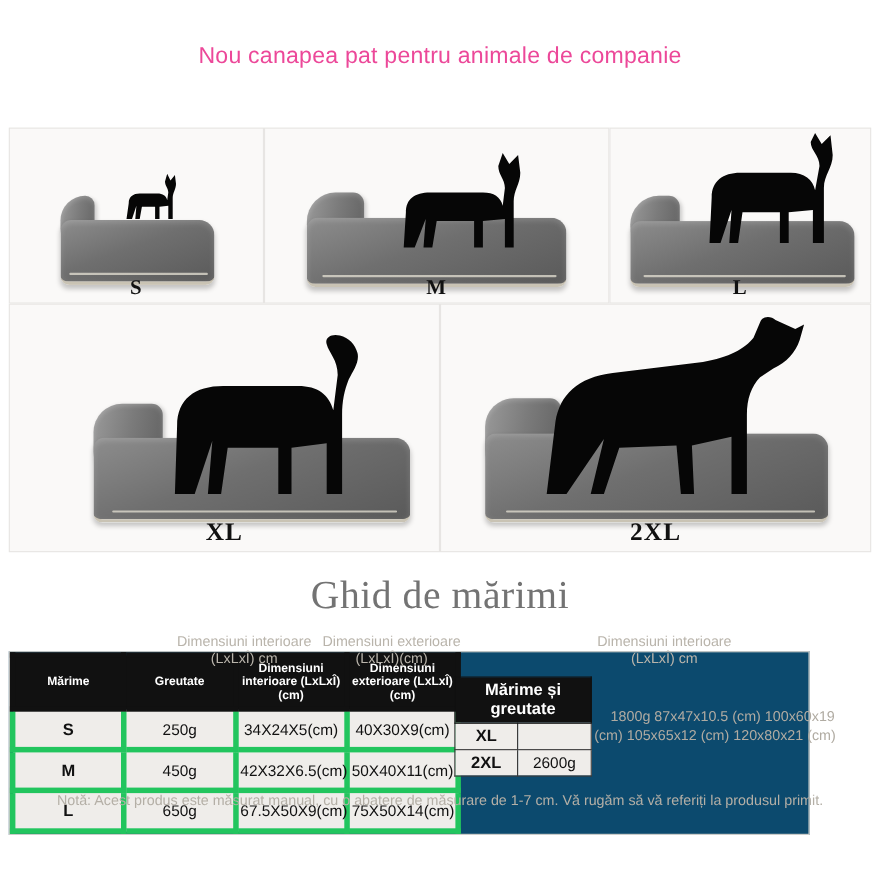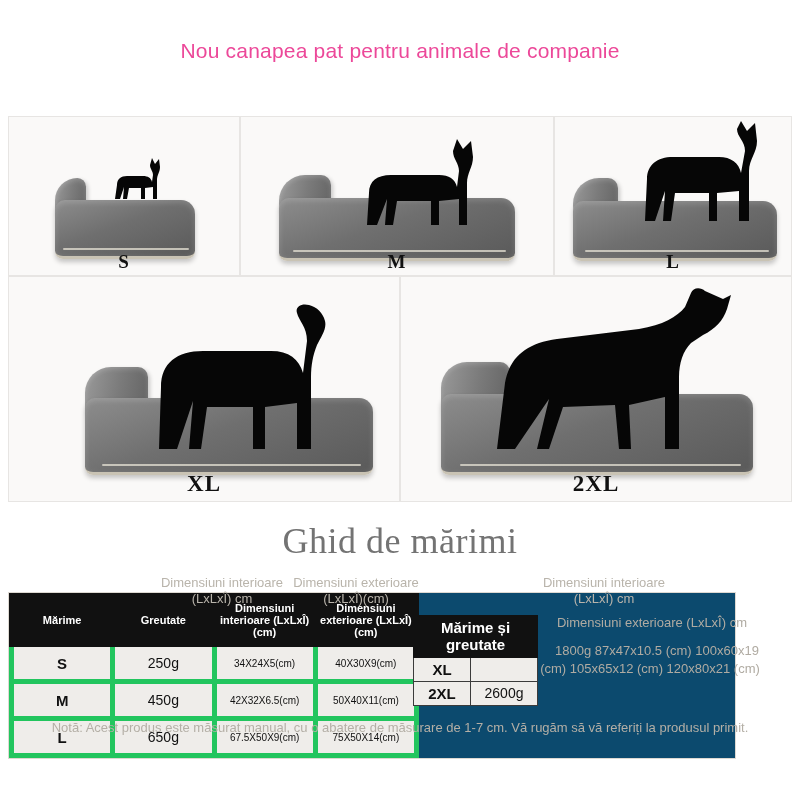--- a/index.html
+++ b/index.html
@@ -155,21 +155,21 @@
   }
   table.sizes thead th {
     background: #111111;
     color: #ffffff;
     font-size: 11px;
     font-weight: bold;
     border-color: #111111;
   }
   table.sizes td.size-col { width: 42px; font-weight: bold; font-size: 15px; }
   table.sizes td.weight-col { width: 66px; font-size: 14px; }
-  table.sizes td.dim-col { width: 150px; font-size: 10px; text-align: center; }
+  table.sizes td.dim-col { width: 150px; font-size: 14px; text-align: center; }
 
   
   table.sizes2 {
     position: absolute;
     left: 404px;
     top: 22px;
     border-collapse: collapse;
     font-size: 14px;
     table-layout: fixed;
   }
@@ -292,21 +292,20 @@
     </div>
   </div>
 
   <div class="guide-heading">Ghid de mărimi</div>
 
   <div class="table-wrap">
 
     <div class="ghost g1">Dimensiuni interioare (LxLxÎ) cm</div>
     <div class="ghost g2">Dimensiuni exterioare (LxLxÎ)(cm)</div>
     <div class="ghost g3">Dimensiuni interioare (LxLxÎ) cm</div>
-    <div class="ghost g4">Dimensiuni exterioare (LxLxÎ) cm</div>
     <div class="ghost g5">1800g 87x47x10.5 (cm) 100x60x19</div>
     <div class="ghost g6">(cm) 105x65x12 (cm) 120x80x21 (cm)</div>
 
     <table class="sizes">
       <thead>
         <tr>
           <th>Mărime</th>
           <th>Greutate</th>
           <th>Dimensiuni interioare (LxLxÎ)(cm)</th>
           <th>Dimensiuni exterioare (LxLxÎ)(cm)</th>

